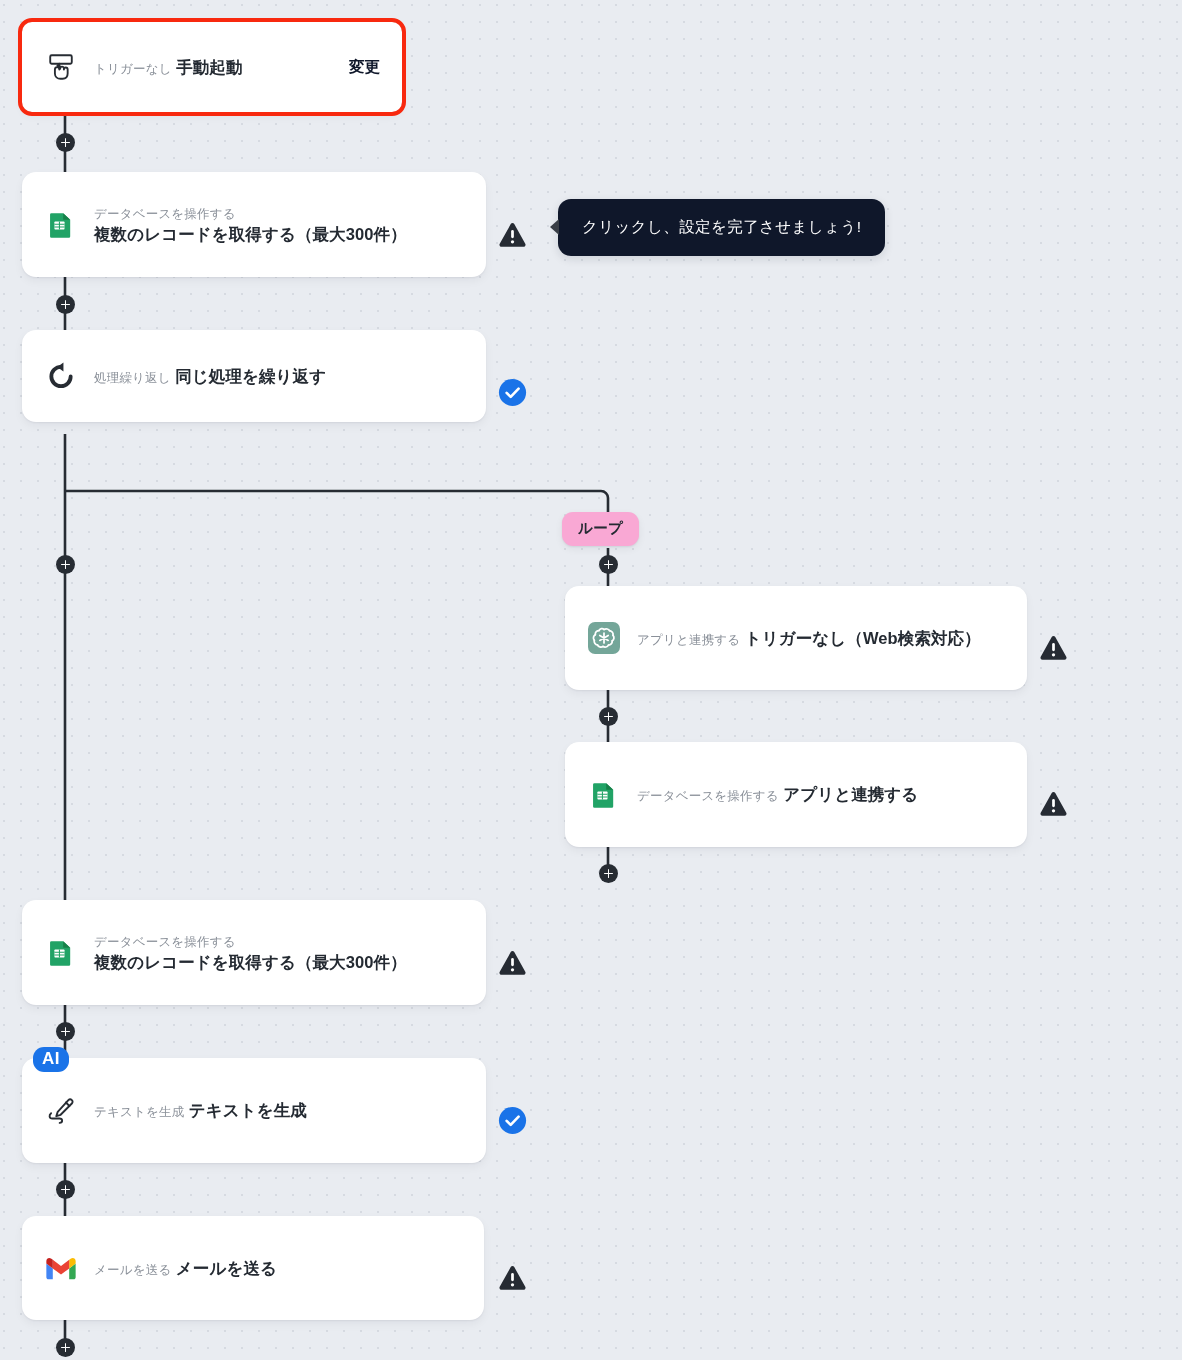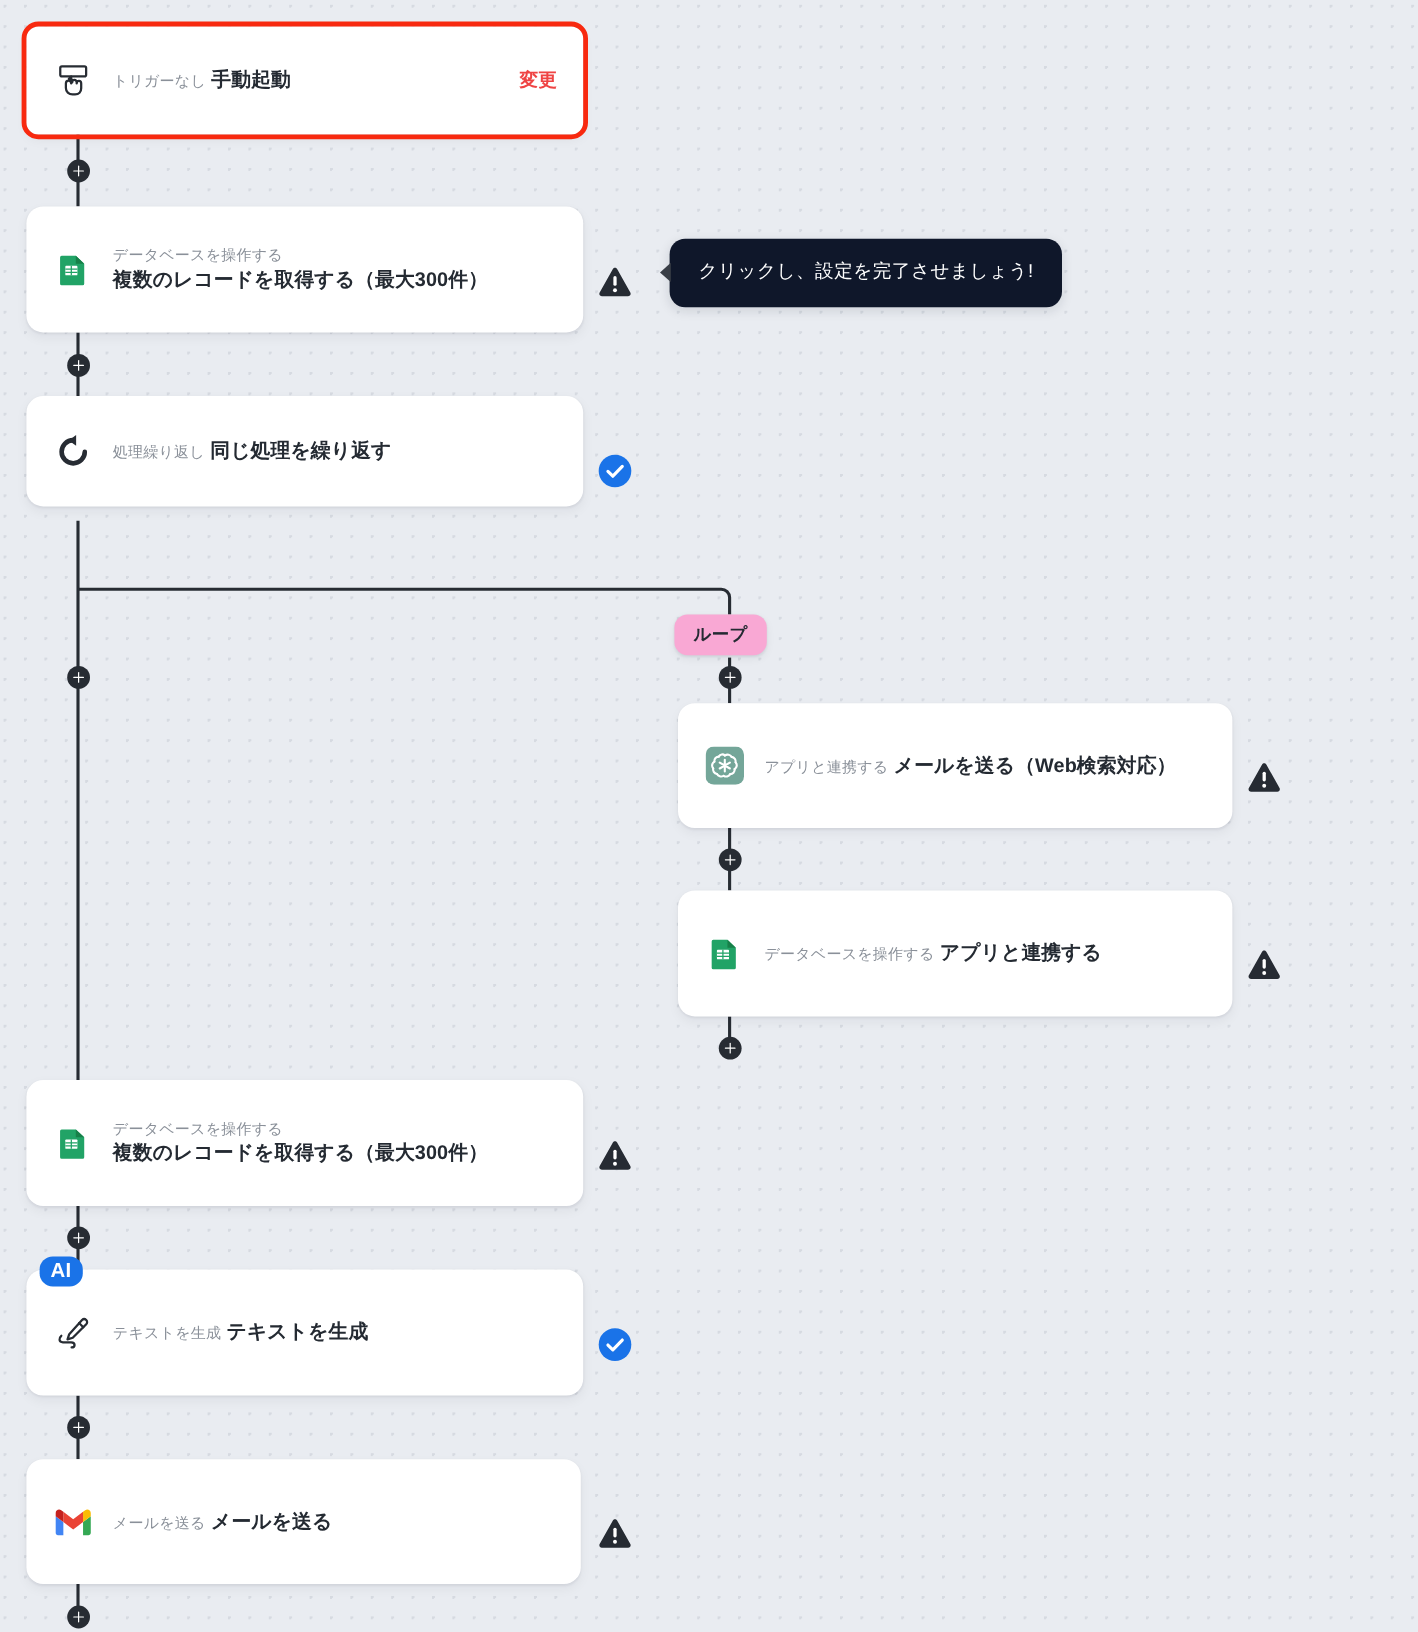--- a/index.html
+++ b/index.html
@@ -81,21 +81,21 @@
     font-weight: 700;
     color: #242a32;
     letter-spacing: .1px;
     line-height: 1.35;
     white-space: nowrap;
   }
 
   .node-action {
     font-size: 15.5px;
     font-weight: 700;
-    color: #ef4444;
+    color: #0f172a;
     margin-left: 14px;
     white-space: nowrap;
     cursor: pointer;
   }
 
   
   .ai-badge {
     position: absolute;
     left: 11px;
     top: -11px;
@@ -199,21 +199,21 @@
       <line x1="608" y1="847" x2="608" y2="880"></line>
 
       <line x1="65" y1="1005" x2="65" y2="1058"></line>
 
       <line x1="65" y1="1163" x2="65" y2="1216"></line>
 
       <line x1="65" y1="1320" x2="65" y2="1354"></line>
     </g>
   </svg>
 
-  <div class="node selected" style="left:22px; top:22px; width:464px; height:90px;">
+  <div class="node selected" style="left:22px; top:22px; width:380px; height:90px;">
     <span class="node-icon">
       <svg class="icon-svg" width="30" height="30" viewBox="0 0 32 32">
         <rect x="4.5" y="3.5" width="23" height="9" rx="1.5" fill="#ffffff" stroke="#272c33" stroke-width="2"></rect>
         <path d="M14.2 12.5 v6.2 c0-1.6-1-2.6-2.3-2.6 -1.3 0-2.4 1-2.4 2.6
                  v4.1 c0 3.3 2.6 5.7 5.9 5.7 h2.3 c3.3 0 5.4-2.2 5.4-5.5
                  v-4.3 c0-1.3-0.9-2.2-2-2.2 -1.1 0-2 .9-2 2.2
                  v-.9 c0-1.3-.9-2.2-2-2.2 -1.1 0-2 .9-2 2.2
                  v-1.2 c0-1.3-.9-2.2-2-2.2 -0.35 0-.67.08-.95.23z" fill="#ffffff" stroke="#272c33" stroke-width="2" stroke-linejoin="round"></path>
       </svg>
     </span>
@@ -292,21 +292,21 @@
           <path d="M9.5 23c-2.4-.4-3.7-2.6-3.2-4.7"></path>
           <path d="M6.3 18.3c-1.5-1.9-1-4.4 1-5.6"></path>
           <path d="M7.3 12.7c-.3-2.4 1.6-4.2 3.7-4.2"></path>
           <path d="M11 8.5c1.2-2 3.6-2.4 5-1"></path>
           <path d="M16 11.1v9.8M11.8 13.5l8.4 4.9M20.2 13.5l-8.4 4.9"></path>
         </g>
       </svg>
     </span>
     <span class="node-text">
       <span class="node-sub">アプリと連携する</span>
-      <span class="node-title">メールを送る（Web検索対応）</span>
+      <span class="node-title">トリガーなし（Web検索対応）</span>
     </span>
   </div>
 
   <div class="status" style="left:1038px; top:633px;">
     <svg class="icon-svg" width="29" height="29" viewBox="0 0 32 32">
       <path d="M14.05 3.4 1.9 25.1c-.86 1.54.24 3.4 2 3.4h24.2c1.76 0 2.86-1.86 2-3.4L17.95 3.4c-.88-1.55-3.02-1.55-3.9 0z" fill="#262b33"></path>
       <rect x="14.5" y="10" width="3" height="9" rx="1.5" fill="#fff"></rect>
       <circle cx="16" cy="23" r="1.8" fill="#fff"></circle>
     </svg>
   </div>

